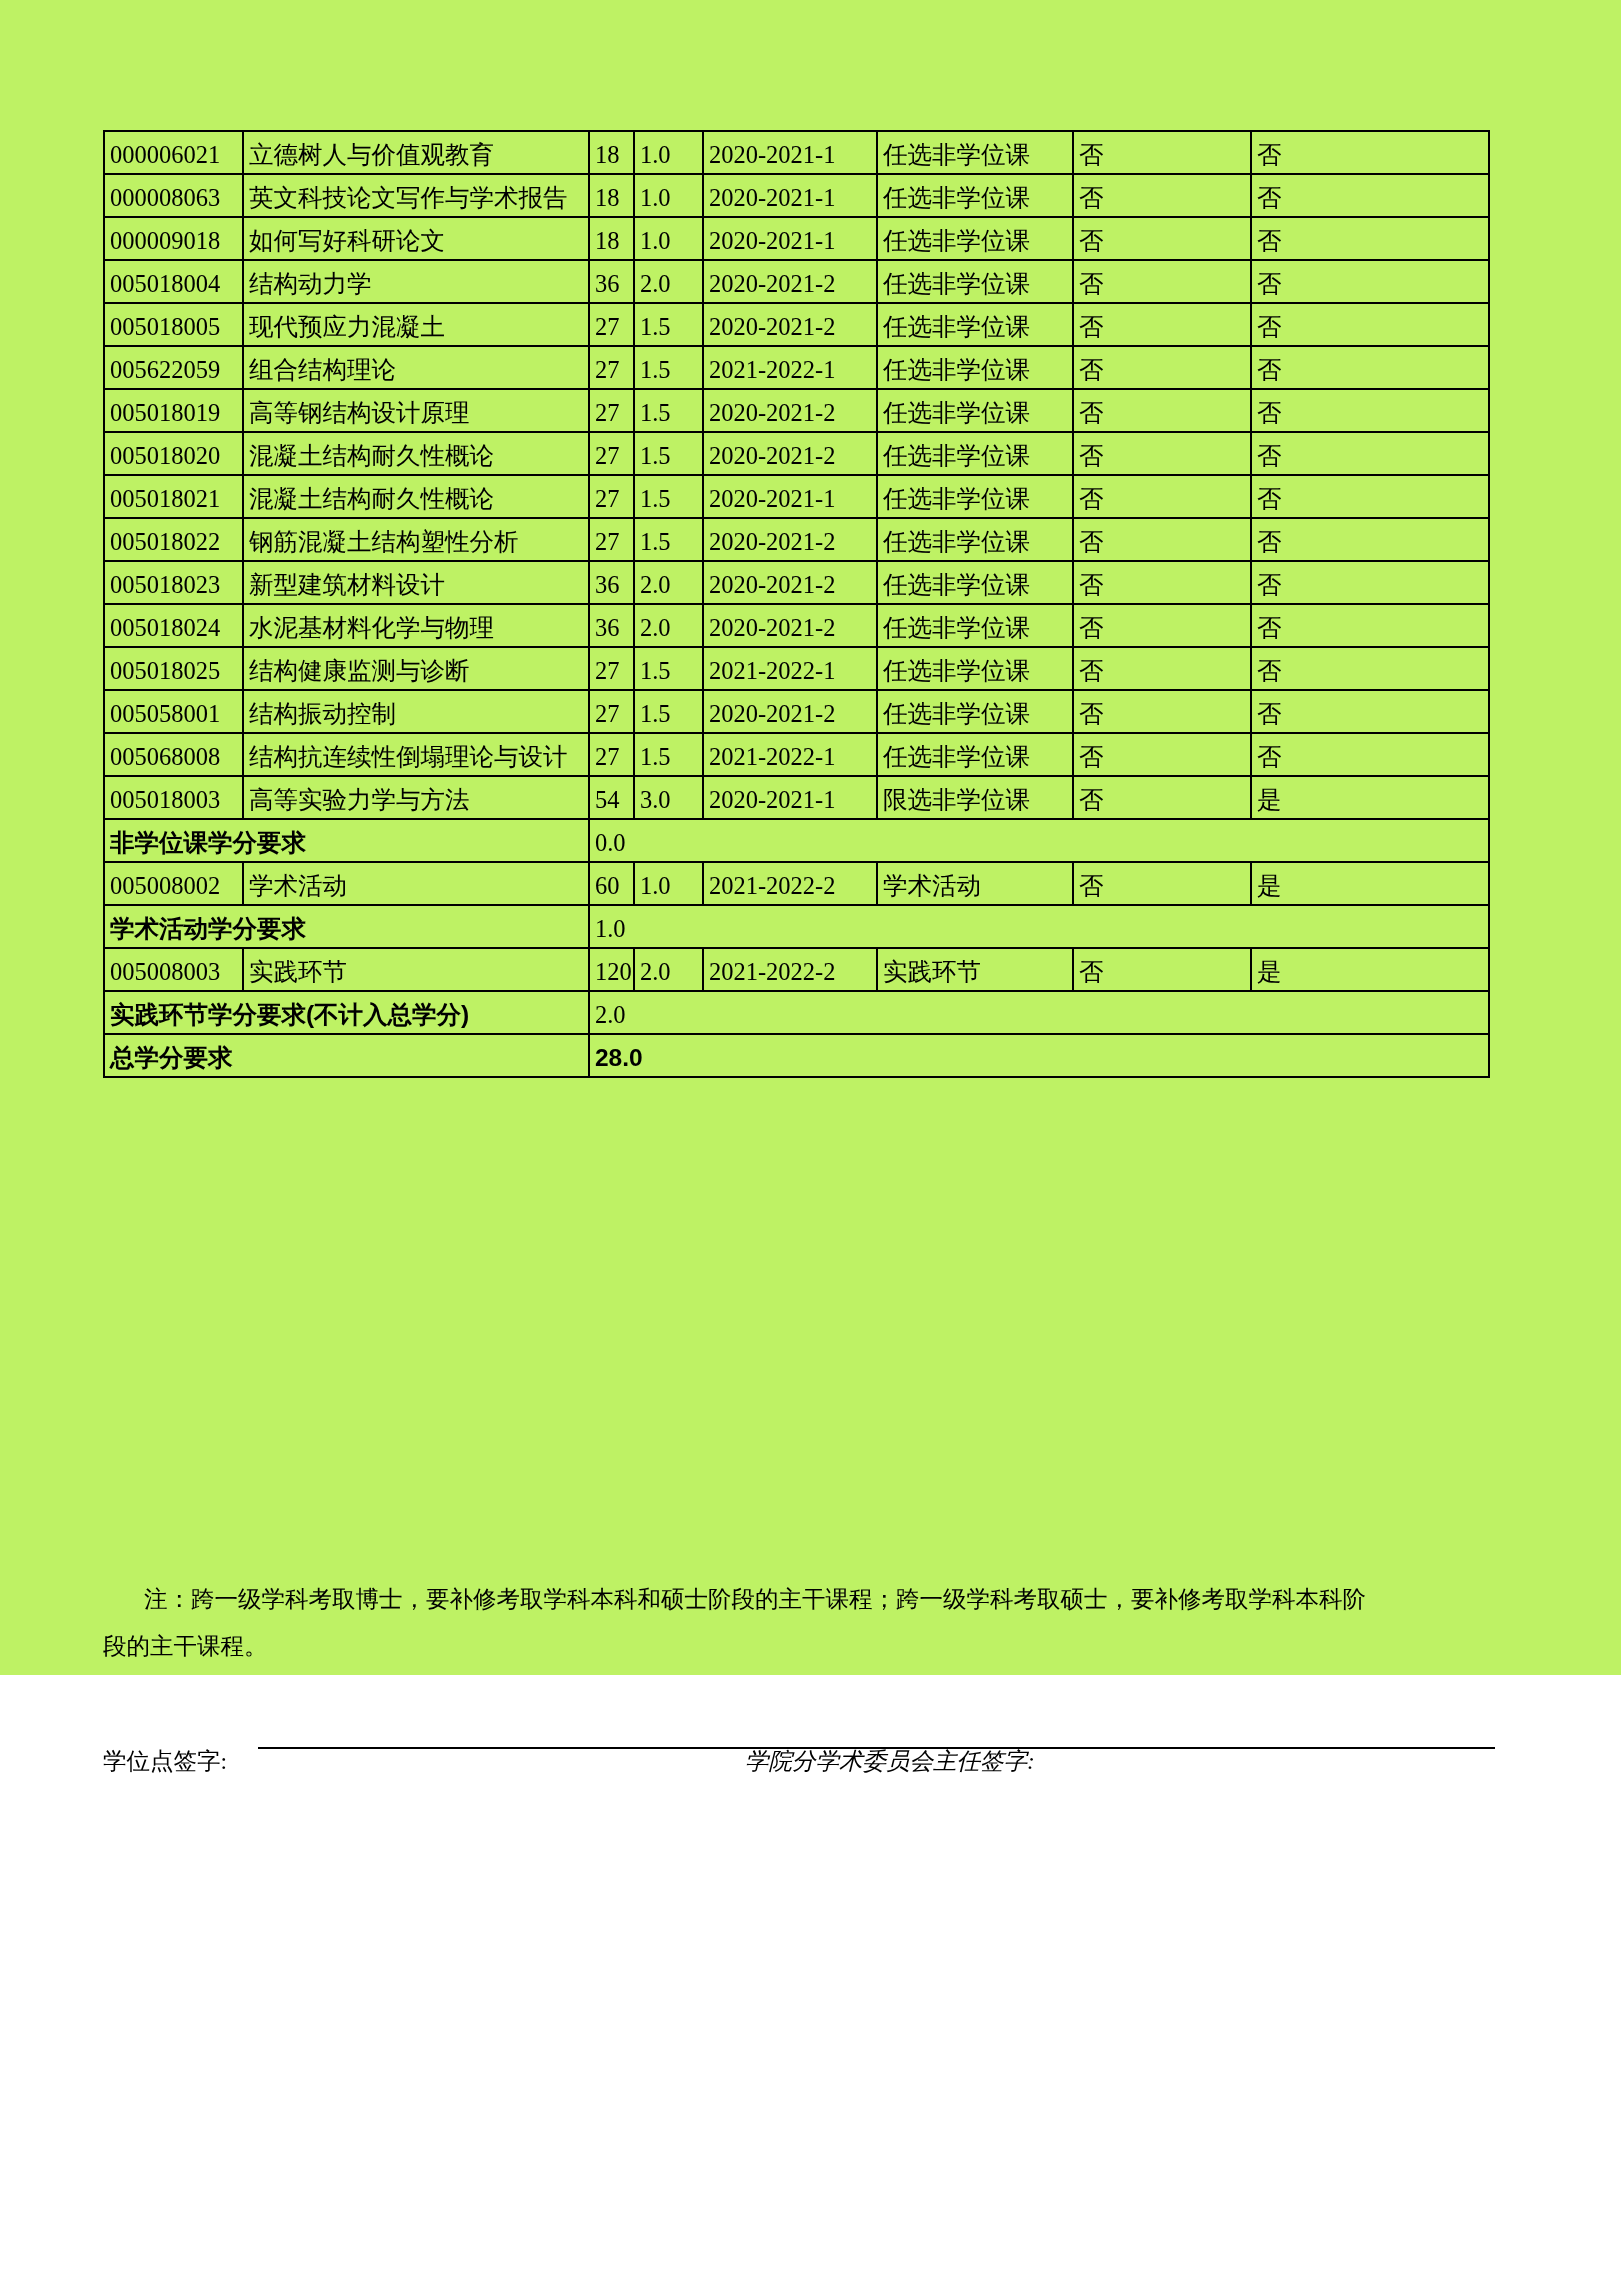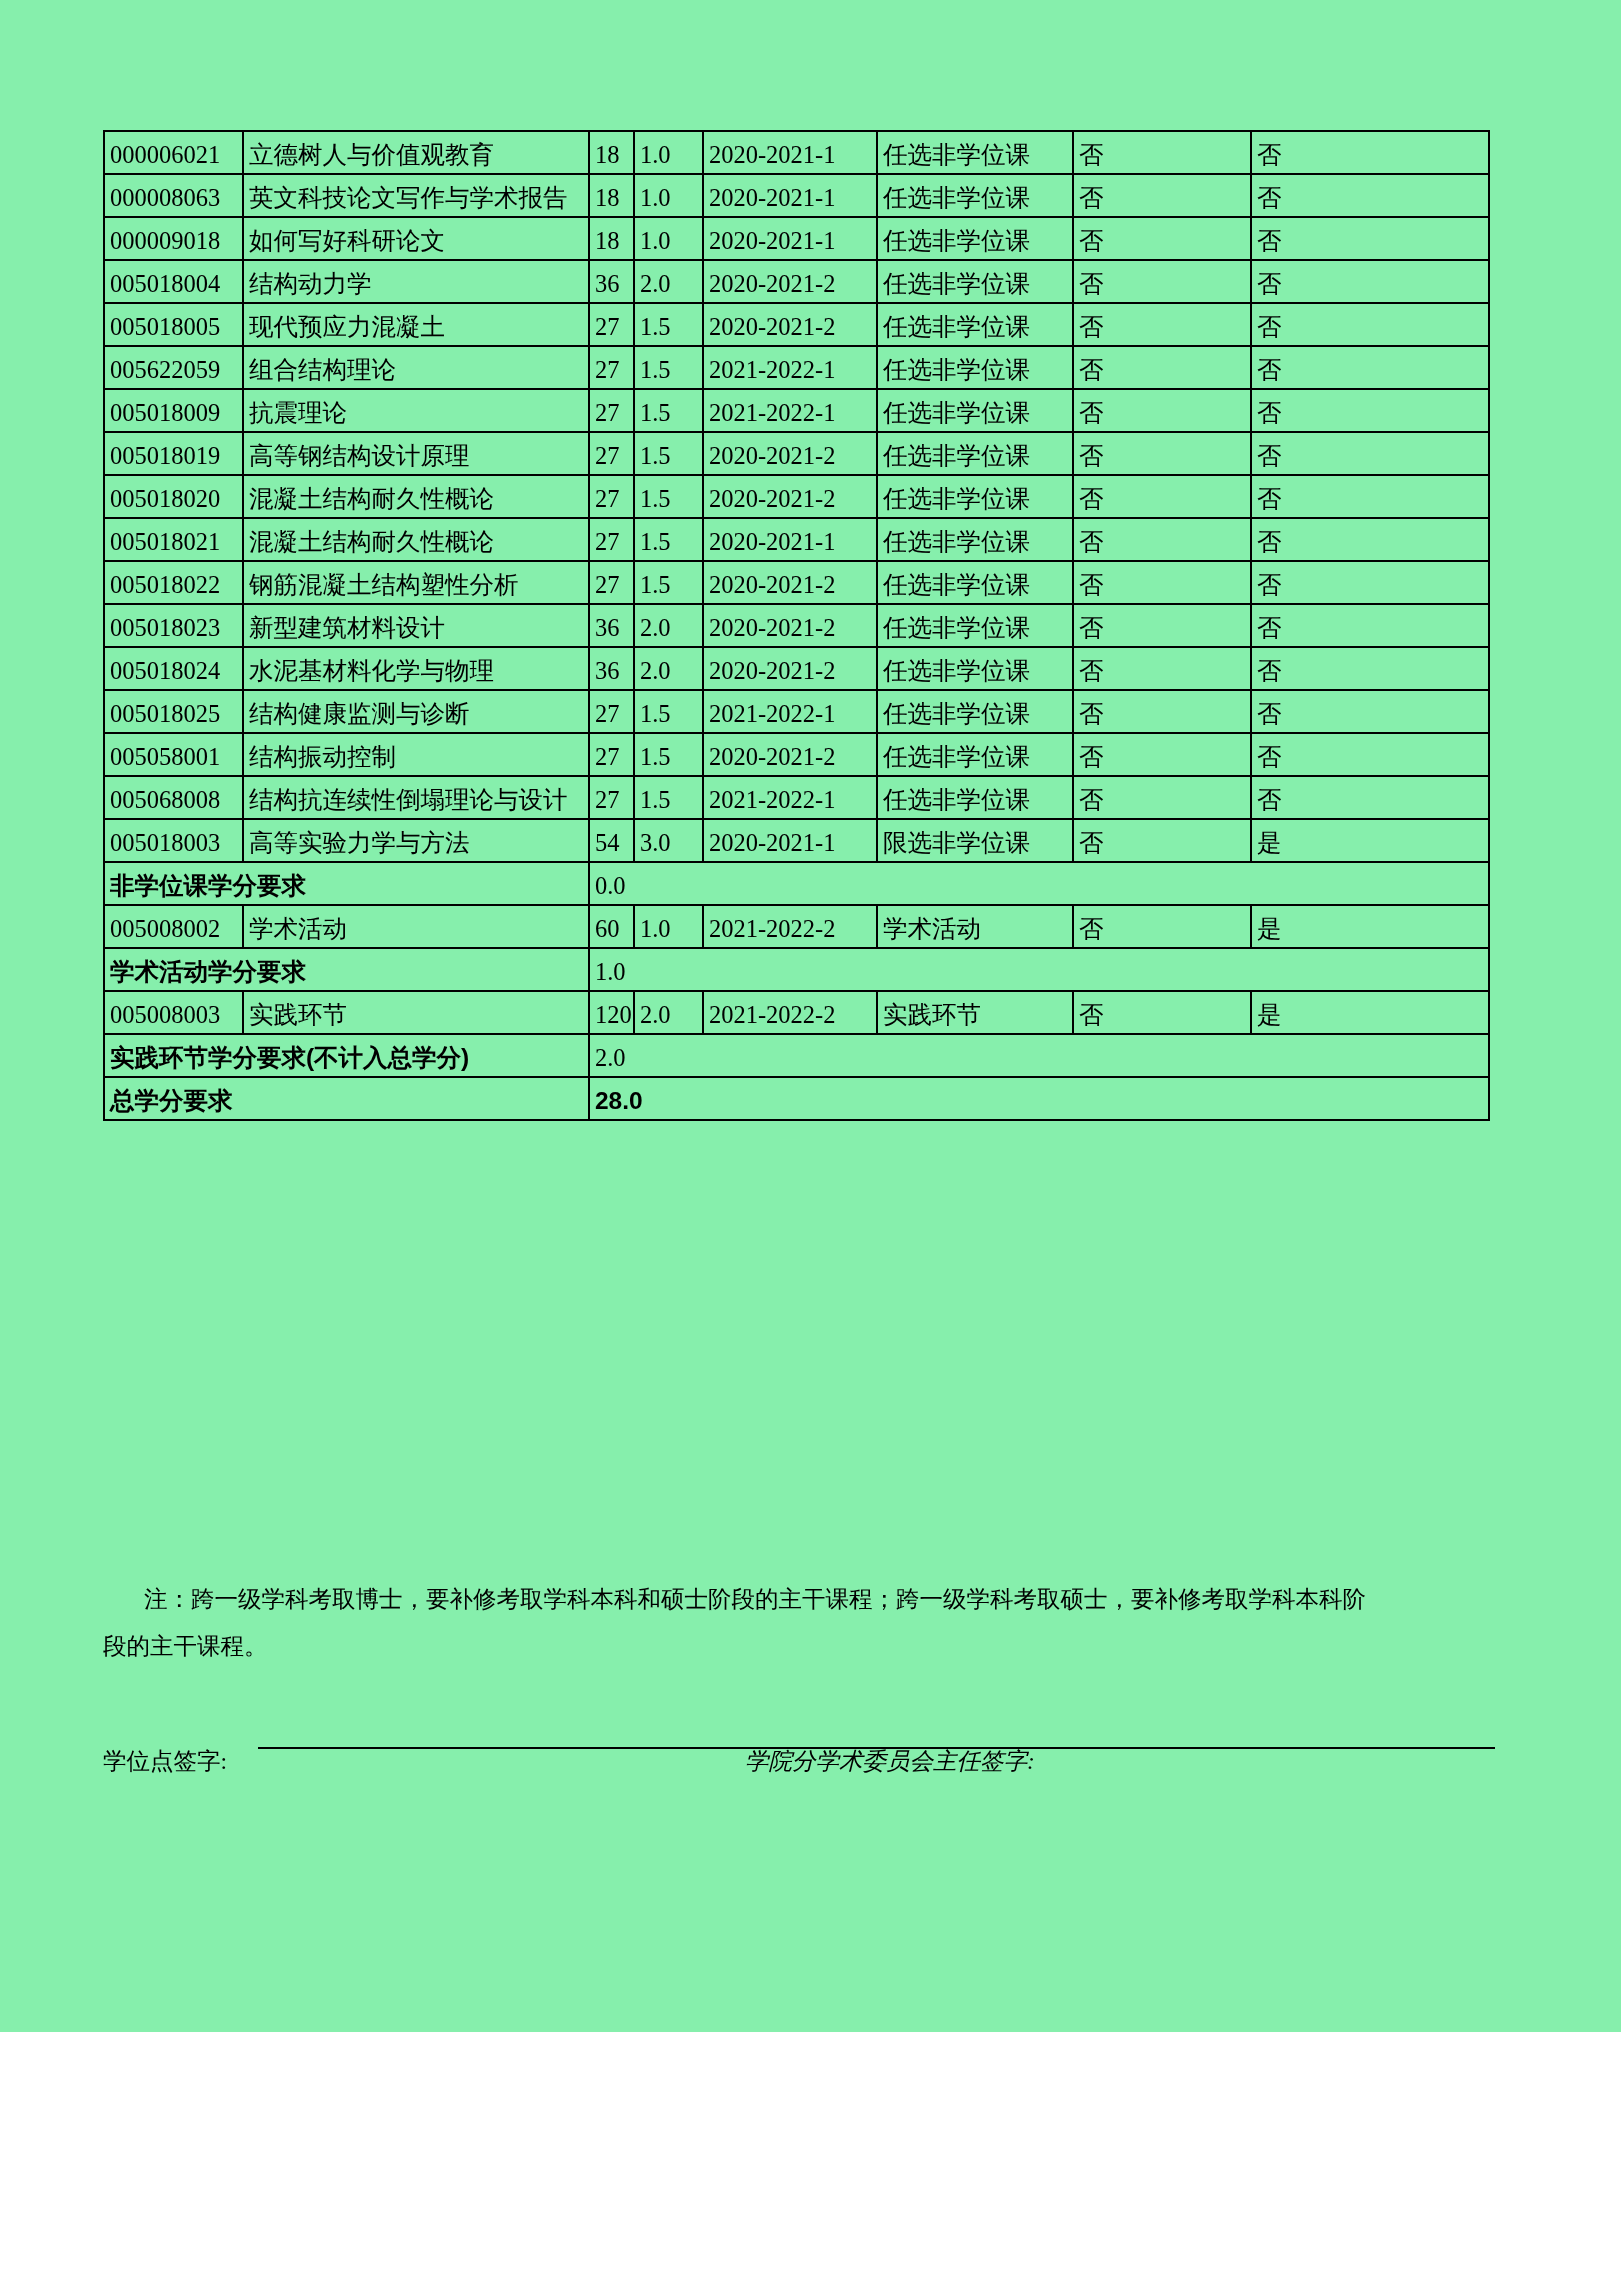--- a/index.html
+++ b/index.html
@@ -12,22 +12,22 @@
     height: 2293px;
     font-family: "Liberation Serif", "DejaVu Serif", serif;
     color: #000000;
     position: relative;
     overflow: hidden;
   }
   .page {
     position: absolute;
     left: 0; top: 0;
     width: 1621px;
-    height: 2032px;
-    background: #86efac;
+    height: 1675px;
+    background: #bef264;
   }
 
   
   .course-table {
     position: absolute;
     left: 103px;
     top: 130px;
     width: 1386px;
     border-collapse: collapse;
     table-layout: fixed;
@@ -181,30 +181,20 @@
         <td>005622059</td>
         <td>组合结构理论</td>
         <td>27</td>
         <td>1.5</td>
         <td>2021-2022-1</td>
         <td>任选非学位课</td>
         <td>否</td>
         <td>否</td>
       </tr>
 
-      <tr>
-        <td>005018009</td>
-        <td>抗震理论</td>
-        <td>27</td>
-        <td>1.5</td>
-        <td>2021-2022-1</td>
-        <td>任选非学位课</td>
-        <td>否</td>
-        <td>否</td>
-      </tr>
 
       <tr>
         <td>005018019</td>
         <td>高等钢结构设计原理</td>
         <td>27</td>
         <td>1.5</td>
         <td>2020-2021-2</td>
         <td>任选非学位课</td>
         <td>否</td>
         <td>否</td>

